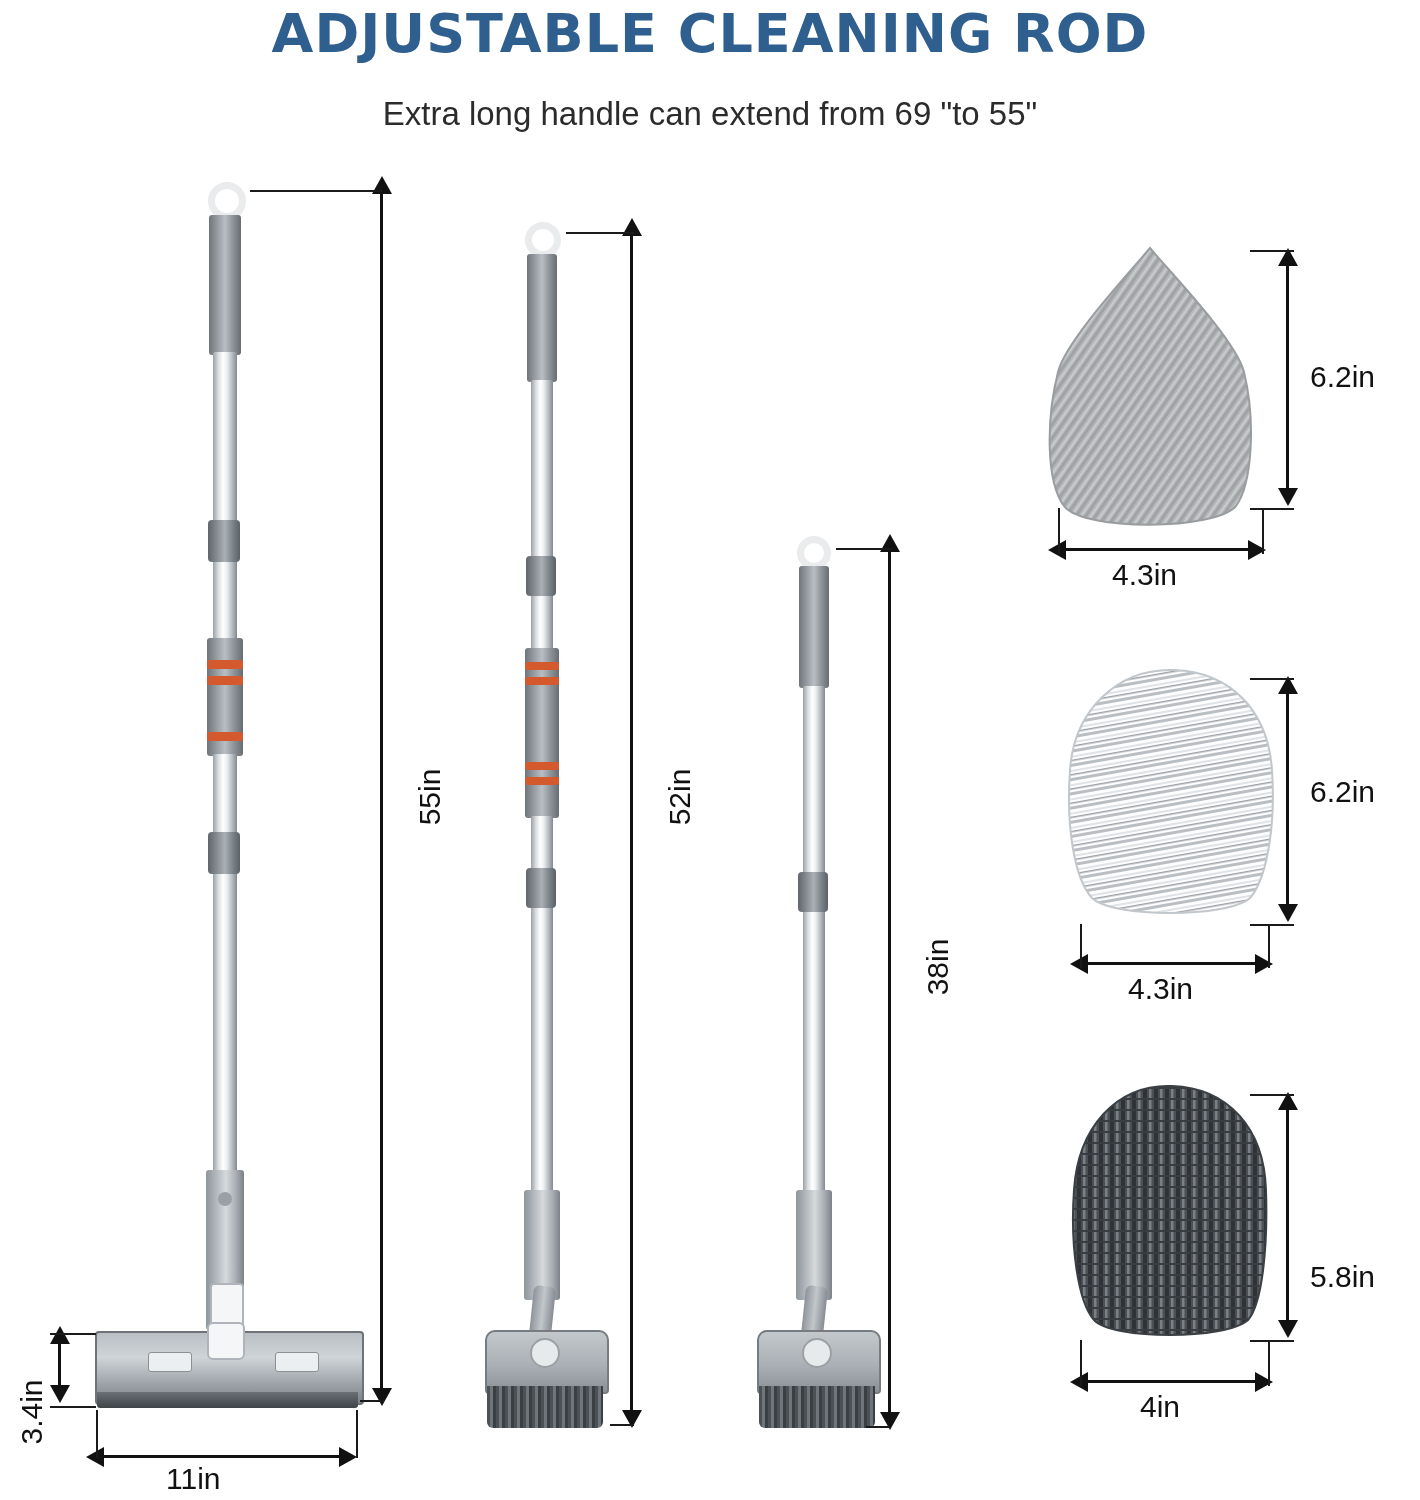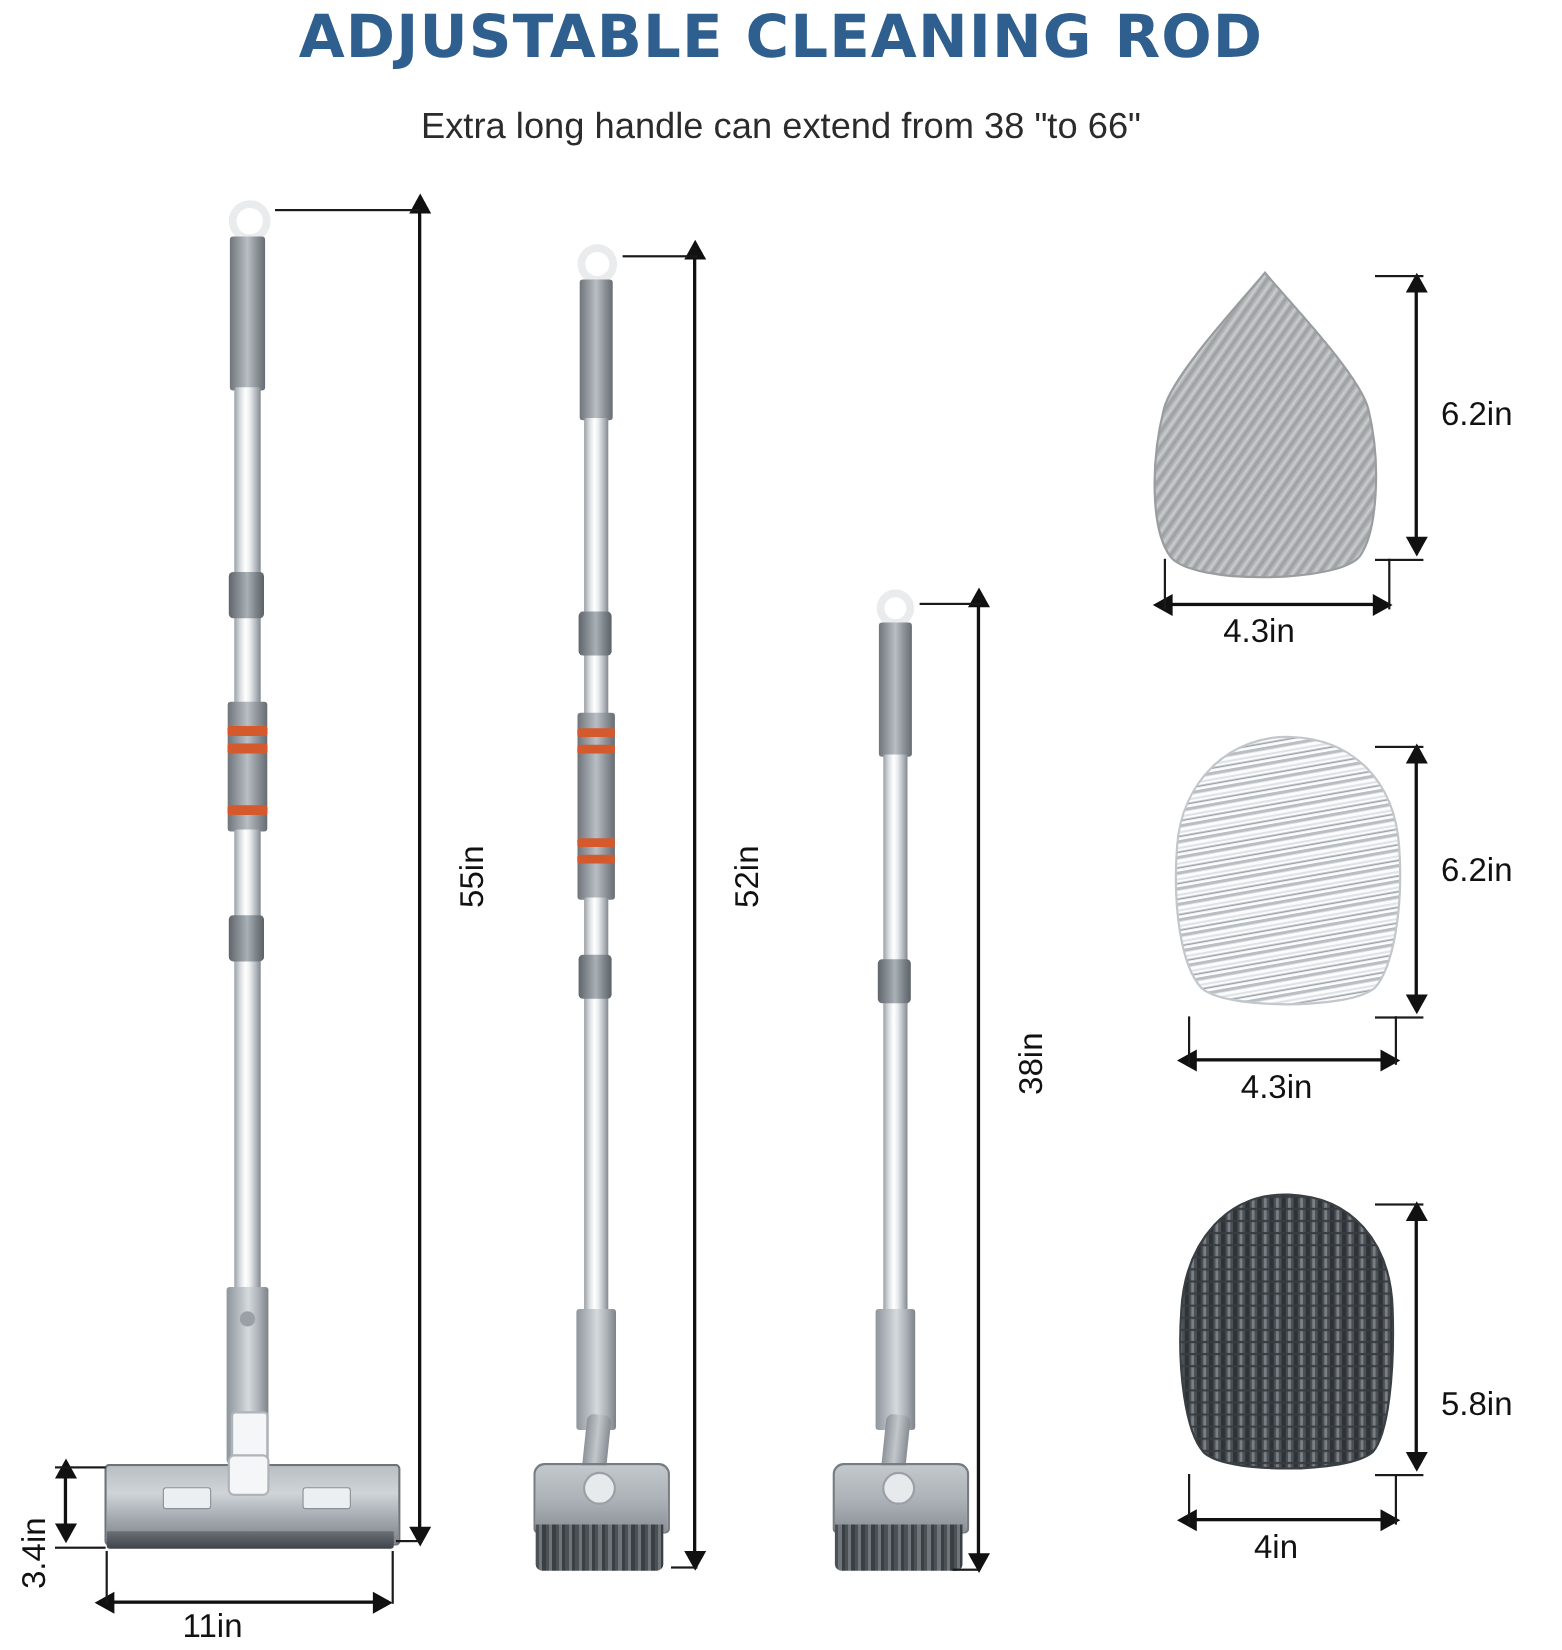--- a/index.html
+++ b/index.html
@@ -171,21 +171,21 @@
     background: linear-gradient(to right,#8d9399,#c2c7cb,#868c92);
     border-radius: 6px;
   }
 
   .svgwrap { position: absolute; }
 </style>
 </head>
 <body>
 
 <div id="title">ADJUSTABLE CLEANING ROD</div>
-<div id="subtitle">Extra long handle can extend from 38 "to 66"</div>
+<div id="subtitle">Extra long handle can extend from 69 "to 55"</div>
 
 <div>
 
   <div class="hang-ring" style="left:208px;top:182px;width:38px;height:38px;"></div>
 
   <div class="pole-gray" style="left:209px;top:215px;width:32px;height:140px;"></div>
 
   <div class="pole-chrome" style="left:213px;top:352px;width:24px;height:300px;"></div>
   <div class="collar" style="left:208px;top:520px;width:32px;height:42px;"></div>
 

